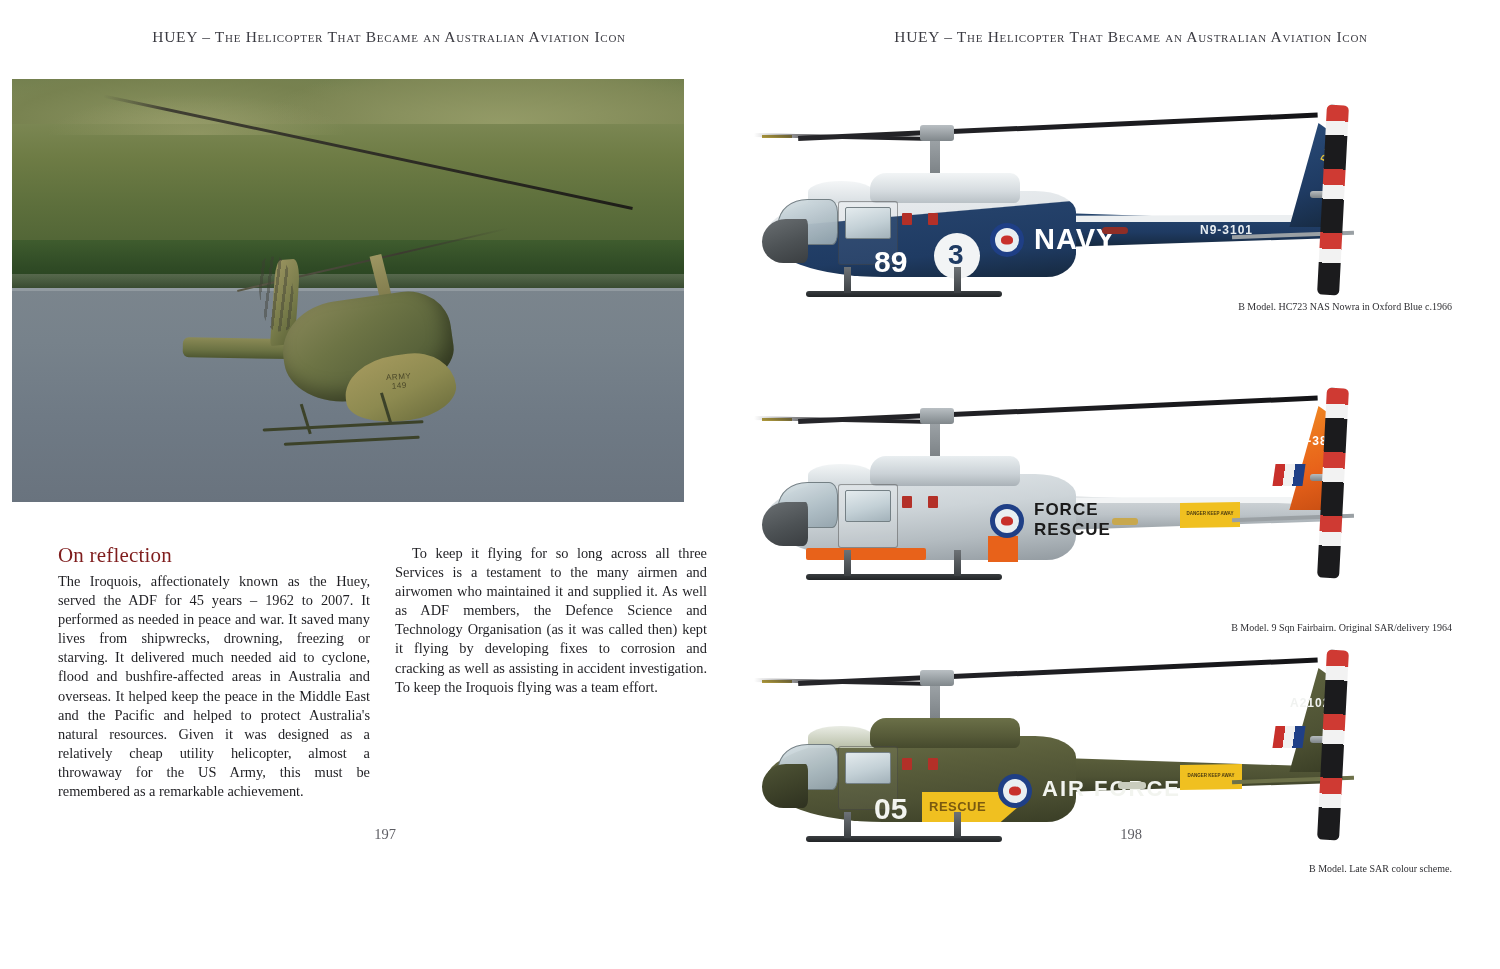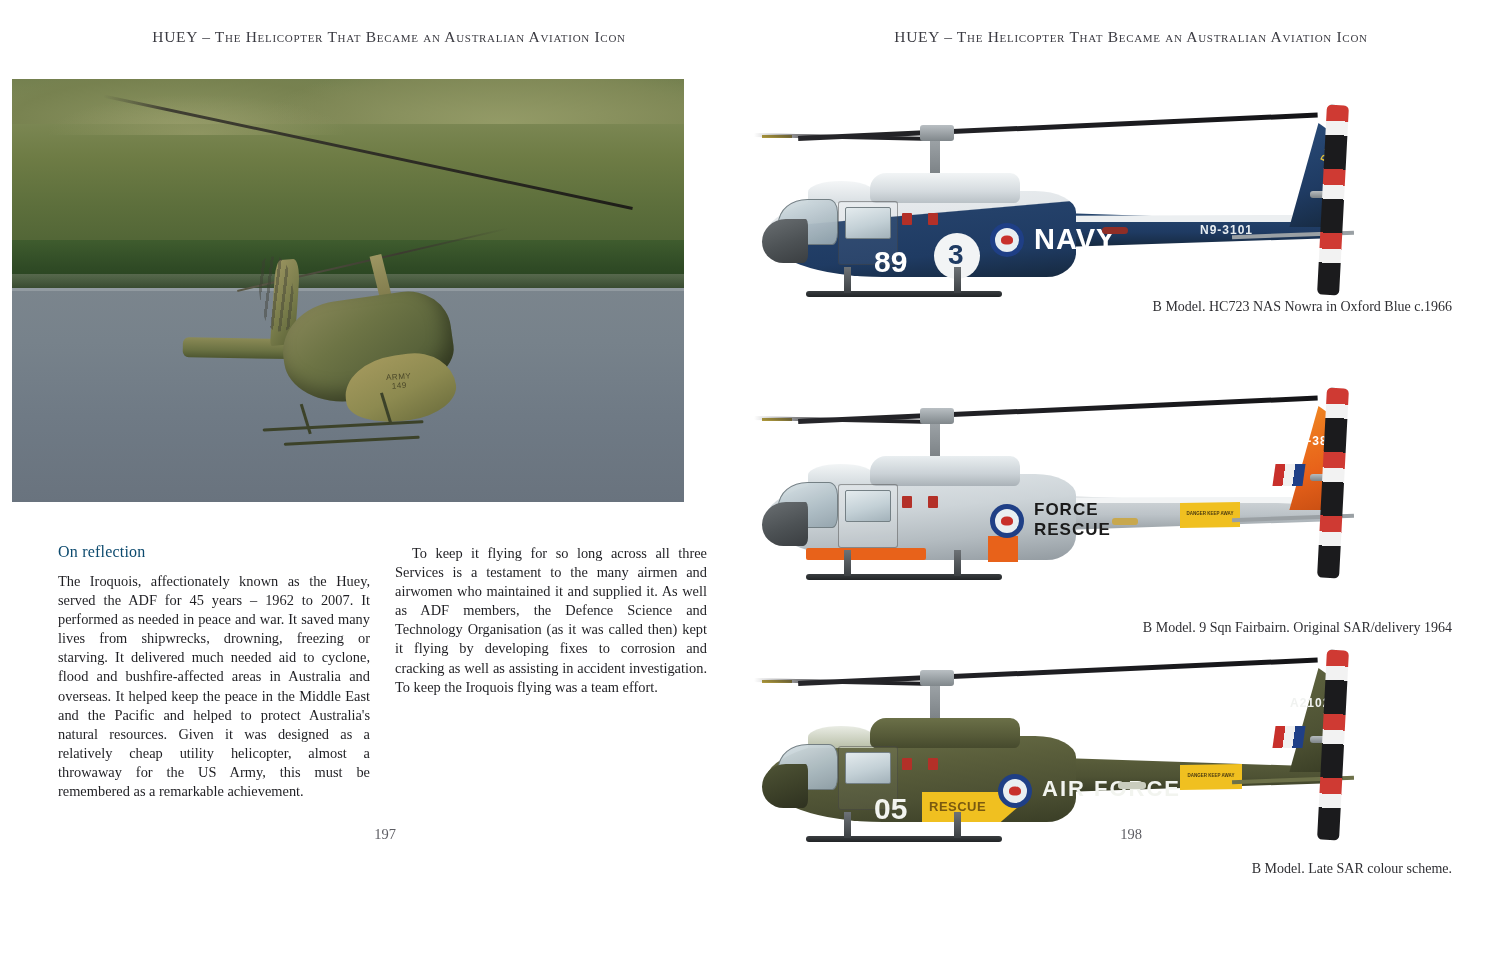--- a/index.html
+++ b/index.html
@@ -194,22 +194,22 @@
     line-height: 15px;
     color: #2f2f33;
   }
   .photo-caption .ital { font-style: italic; }
 
   
   .section-head {
     position: absolute;
     left: 58px;
     top: 543px;
-    font-size: 16px;
-    color: #0c4a6e;
+    font-size: 21px;
+    color: #7f1d1d;
     letter-spacing: .2px;
   }
   .col {
     position: absolute;
     top: 572px;
     width: 312px;
     font-size: 14.4px;
     line-height: 19.1px;
     text-align: justify;
     text-justify: inter-word;
@@ -227,21 +227,21 @@
     left: 12px;
     width: 650px;
     height: 215px;
   }
   .p1 { top: 95px; }
   .p2 { top: 378px; }
   .p3 { top: 640px; }
 
   .prof-caption {
     position: absolute;
-    font-size: 14px;
+    font-size: 10px;
     line-height: 15px;
     color: #2f2f33;
     text-align: right;
     right: 48px;
   }
   .c1 { top: 299px; }
   .c2 { top: 596px; margin-top: 24px; }
   .c3 { top: 861px; }
 
   

